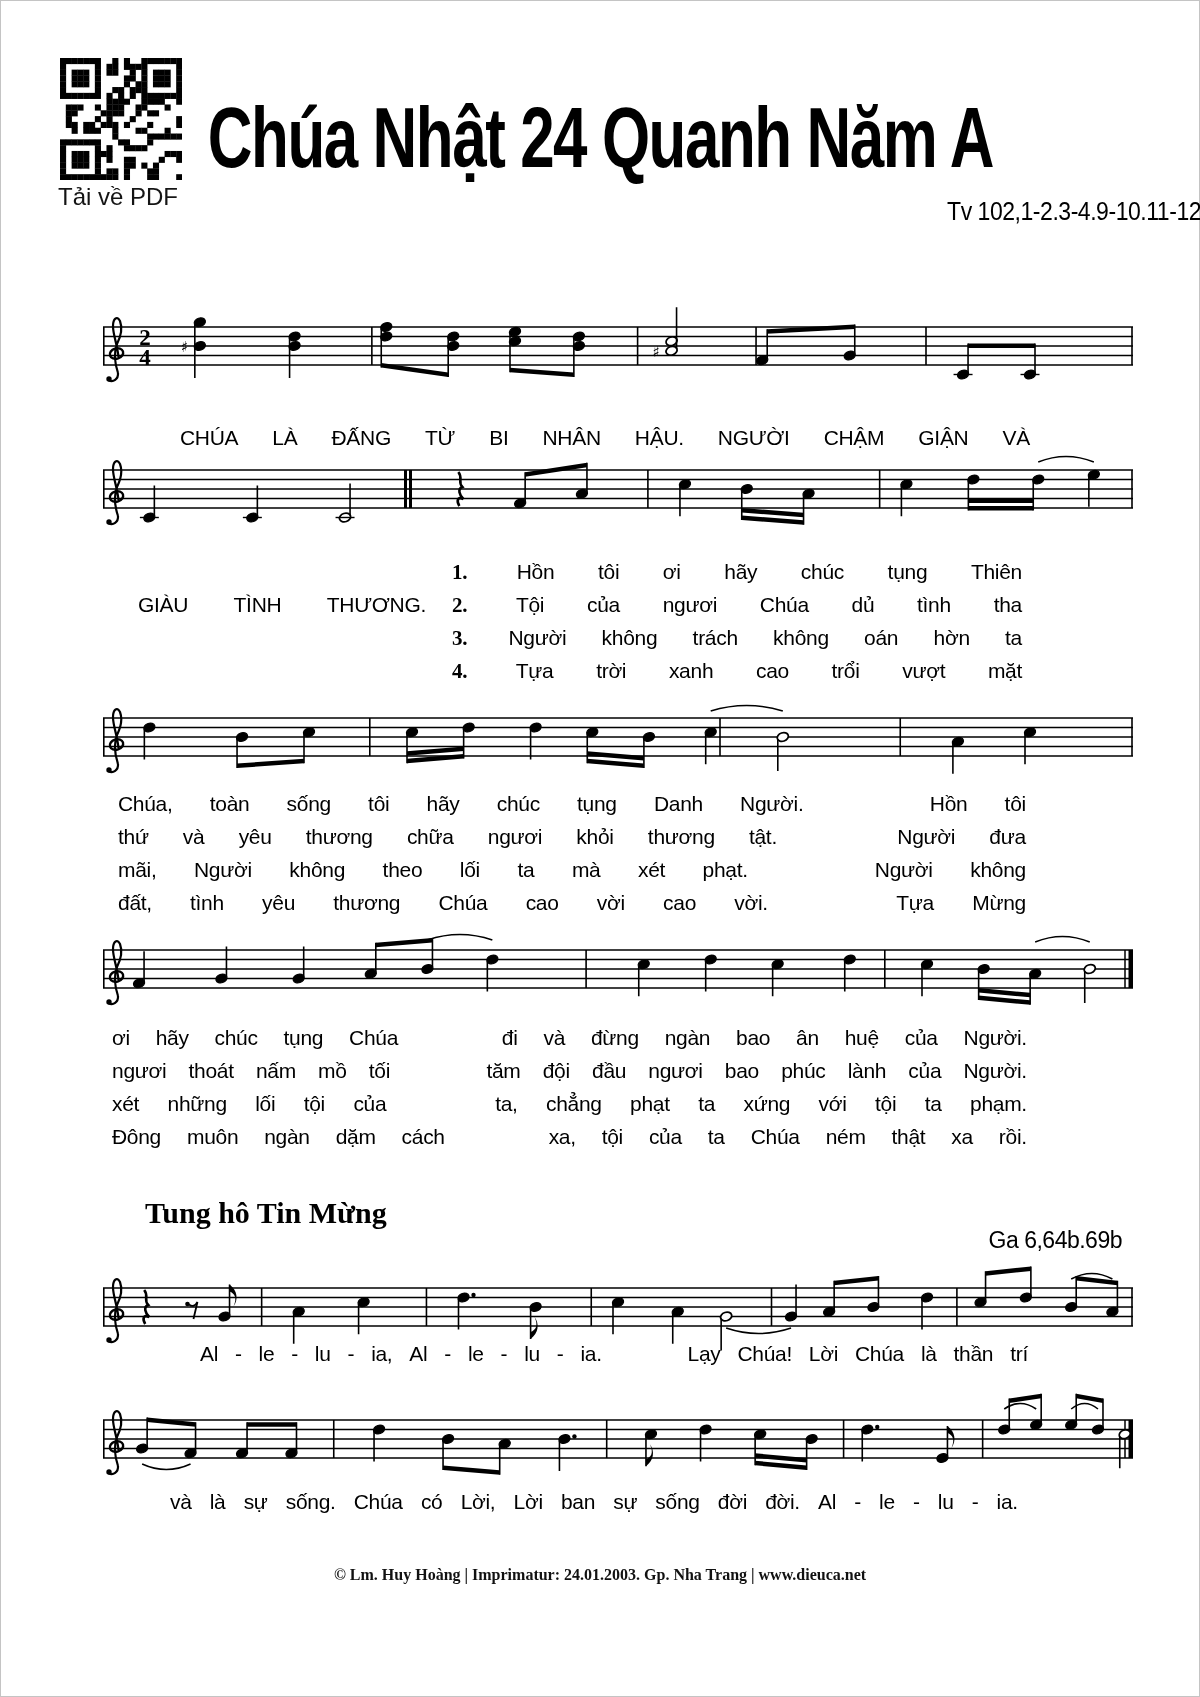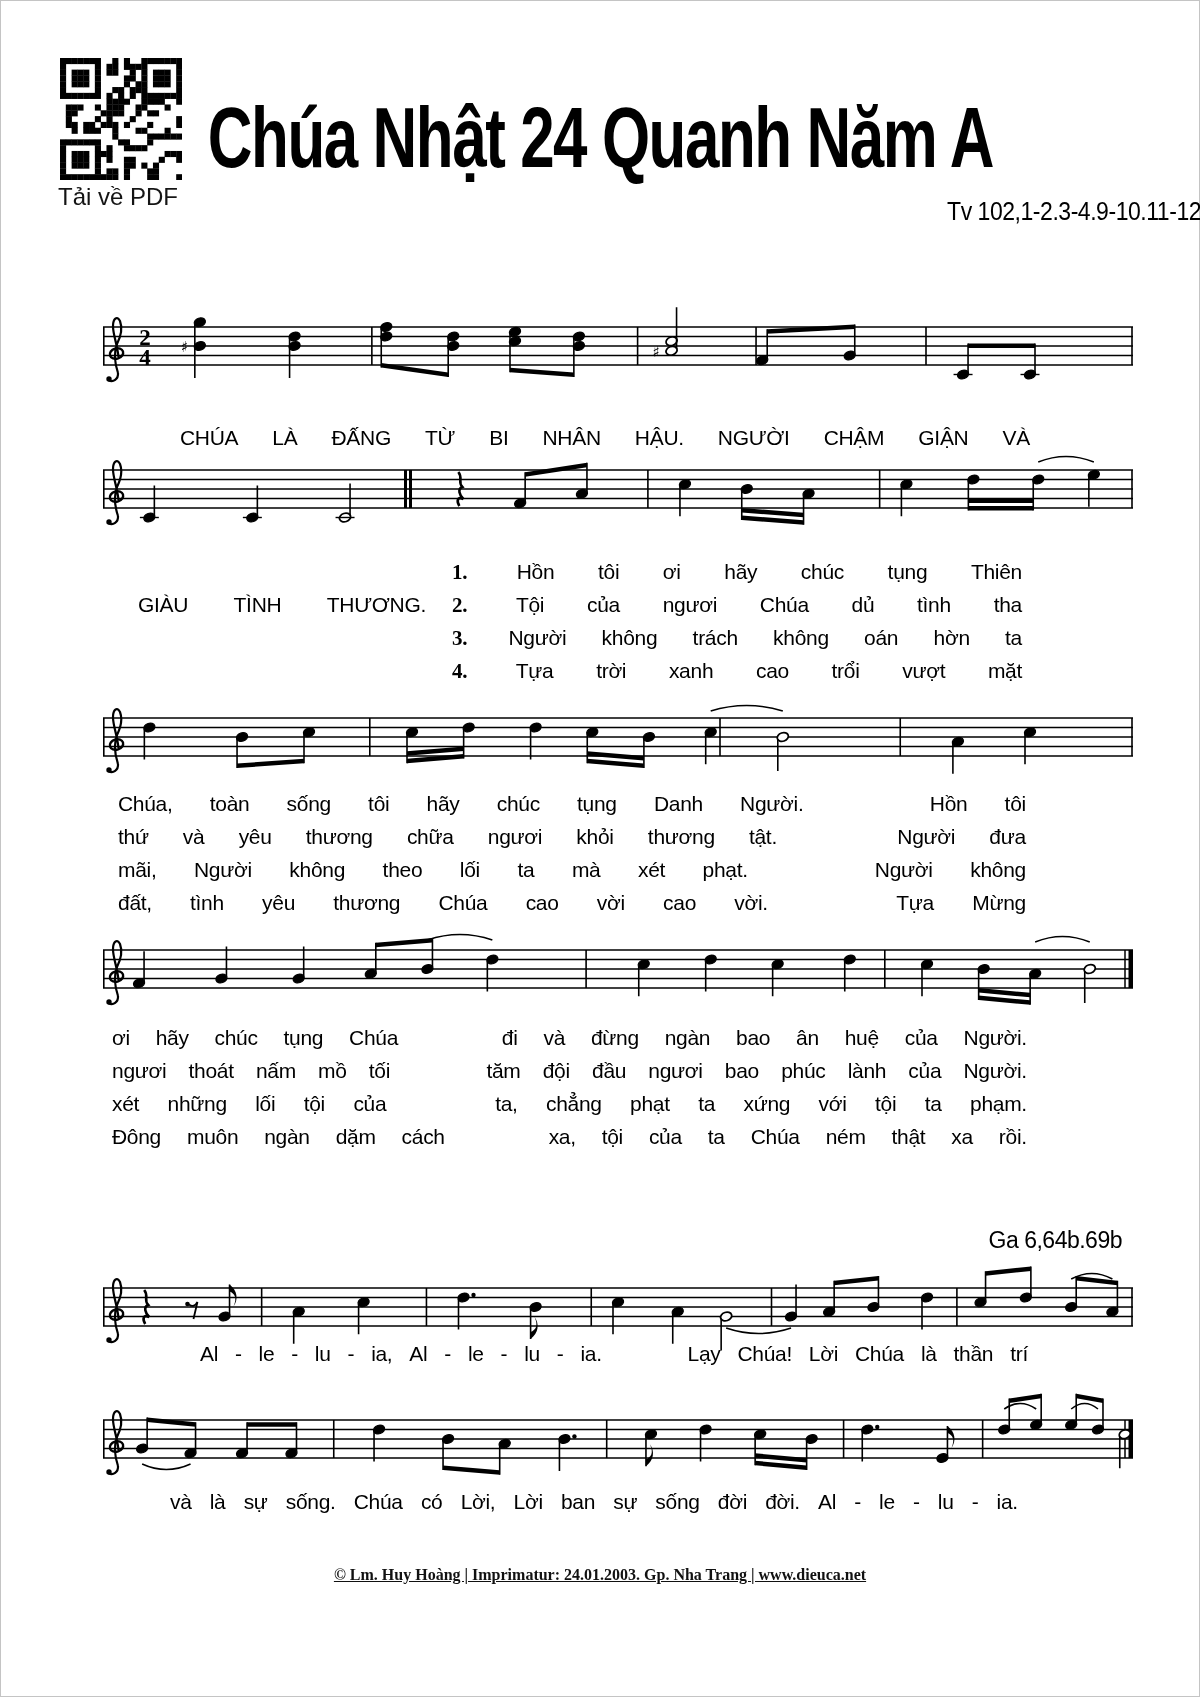--- a/index.html
+++ b/index.html
@@ -22,21 +22,21 @@
   .ts{font:bold 23px "Liberation Serif",serif;text-anchor:middle;fill:#000;}
   .acc{font:15px "DejaVu Sans",sans-serif;fill:#000;}
   .row{position:absolute;display:flex;justify-content:space-between;align-items:baseline;
        font:21px "Liberation Sans",sans-serif;letter-spacing:-0.3px;white-space:nowrap;}
   .row .gap{flex:0 0 52px;}
   .vnum{font:bold 21px "Liberation Serif",serif;margin-right:6px;}
   .heading{position:absolute;left:145px;top:1196px;font:bold 30px "Liberation Serif",serif;}
   .gospel-ref{position:absolute;left:0;top:1205px;width:1122px;text-align:right;
               font:23px "Liberation Sans",sans-serif;letter-spacing:-0.5px;margin-top:22px;}
   .footer{position:absolute;left:0;top:1566px;width:100%;text-align:center;
-          font:bold 16px "Liberation Serif",serif;color:#111;text-decoration:underline;}
+          font:bold 16px "Liberation Serif",serif;color:#111;}
 </style>
 </head>
 <body>
 
 <div class="page" id="page">
 
   <svg class="qr" id="qr" viewBox="0 0 122 122">
       <rect x="0" y="0" width="6.109523809523809" height="6.109523809523809"></rect>
       <rect x="5.809523809523809" y="0" width="6.109523809523809" height="6.109523809523809"></rect>
       <rect x="11.619047619047619" y="0" width="6.109523809523809" height="6.109523809523809"></rect>
@@ -438,20 +438,21 @@
       <span class="w">tội</span>
       <span class="w">của</span>
       <span class="w">ta</span>
       <span class="w">Chúa</span>
       <span class="w">ném</span>
       <span class="w">thật</span>
       <span class="w">xa</span>
       <span class="w">rồi.</span>
     </div>
 
+  <div class="heading">Tung hô Tin Mừng</div>
   <div class="gospel-ref">Ga 6,64b.69b</div>
 
   <div class="row" style="top:1342px;left:200px;width:828px">
       <span class="w">Al</span>
       <span class="w">-</span>
       <span class="w">le</span>
       <span class="w">-</span>
       <span class="w">lu</span>
       <span class="w">-</span>
       <span class="w">ia,</span>

